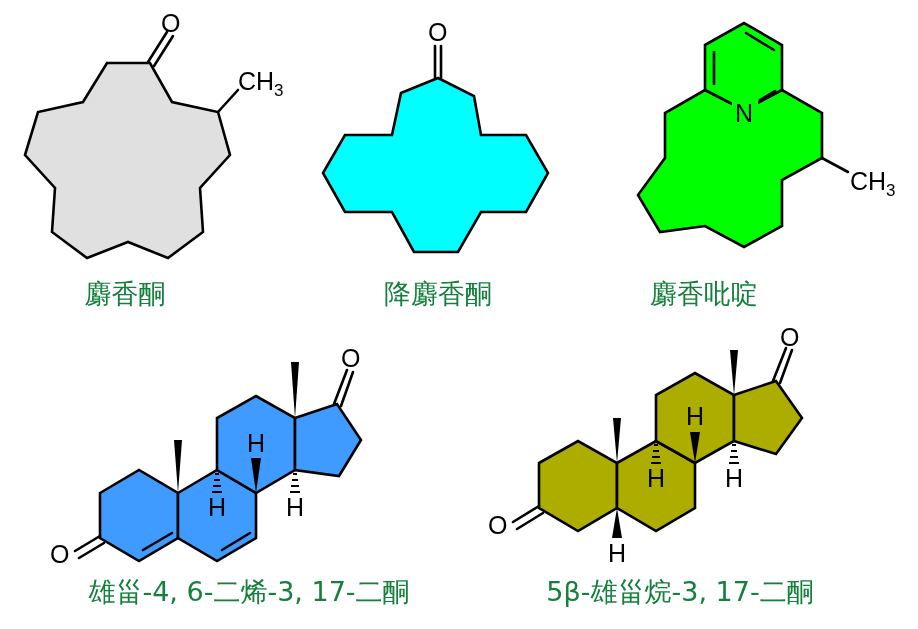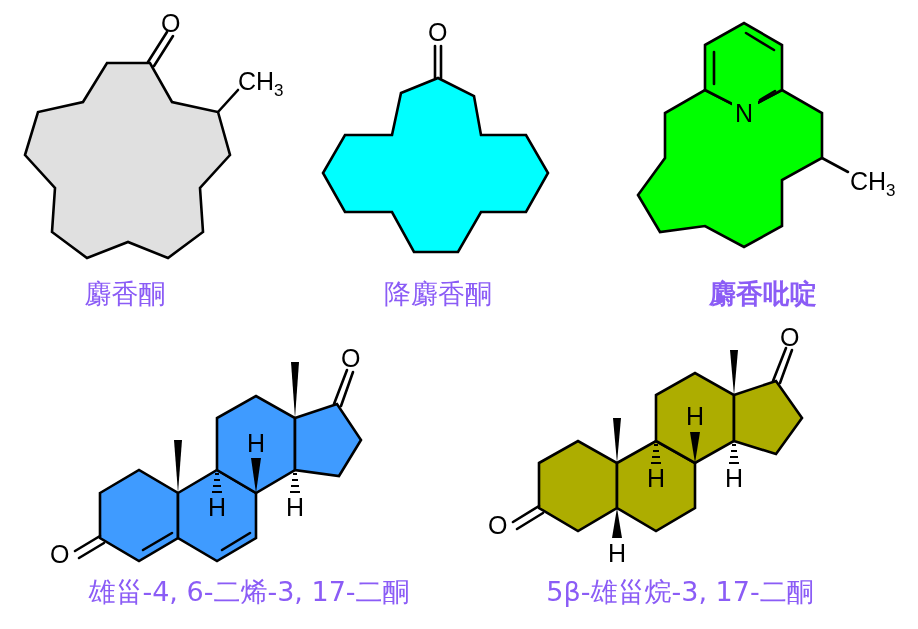--- a/index.html
+++ b/index.html
@@ -2,21 +2,21 @@
 <html><head>
   <meta charset="utf-8">
   <style>
     html, body { margin: 0; padding: 0; background: #ffffff; }
     body { width: 918px; height: 629px; position: relative; overflow: hidden; font-family: "DejaVu Sans", "Liberation Sans", sans-serif; }
     svg { position: absolute; left: 0; top: 0; }
     .bond { stroke: #000; stroke-width: 2.6; fill: none; stroke-linejoin: miter; stroke-linecap: round; }
     .ring { stroke: #000; stroke-width: 2.6; stroke-linejoin: miter; }
     .atom { font-family: "Liberation Sans", sans-serif; font-size: 25px; fill: #000; }
     .sub { font-family: "Liberation Sans", sans-serif; font-size: 17px; fill: #000; }
-    .caption { position: absolute; font-family: "DejaVu Sans", "Liberation Sans", sans-serif; font-size: 27px; color: #8b5cf6; white-space: nowrap; transform: translateX(-50%); }
+    .caption { position: absolute; font-family: "DejaVu Sans", "Liberation Sans", sans-serif; font-size: 27px; color: #15803d; white-space: nowrap; transform: translateX(-50%); }
   </style>
 </head>
 <body>
 
 <svg width="918" height="629" viewBox="0 0 918 629">
 
   <g>
     <polygon class="ring" fill="#E0E0E0" points="107,63 150,63 172,102 218,112 230,155 200,188 203,232 168,258 128,242 87,258 52,232 55,188 25,155 38,112 83,102"></polygon>
     <line class="bond" x1="148" y1="62" x2="167" y2="32"></line>
     <line class="bond" x1="154" y1="66" x2="173" y2="36"></line>
@@ -120,15 +120,15 @@
         <line x1="731" y1="451" x2="737" y2="451"></line>
         <line x1="730" y1="457" x2="738" y2="457"></line>
         <line x1="729" y1="463" x2="739" y2="463"></line>
     </g>
     <text class="atom" x="725" y="487">H</text>
   </g>
 </svg>
 
 <div class="caption" style="left:125px; top:276px;">麝香酮</div>
 <div class="caption" style="left:438px; top:276px;">降麝香酮</div>
-<div class="caption" style="left:763px; top:276px;font-weight:bold;">麝香吡啶</div>
+<div class="caption" style="left:704px; top:276px;">麝香吡啶</div>
 <div class="caption" style="left:249px; top:574px;">雄甾-4, 6-二烯-3, 17-二酮</div>
 <div class="caption" style="left:680px; top:574px;">5β-雄甾烷-3, 17-二酮</div>
 
 </body></html>

